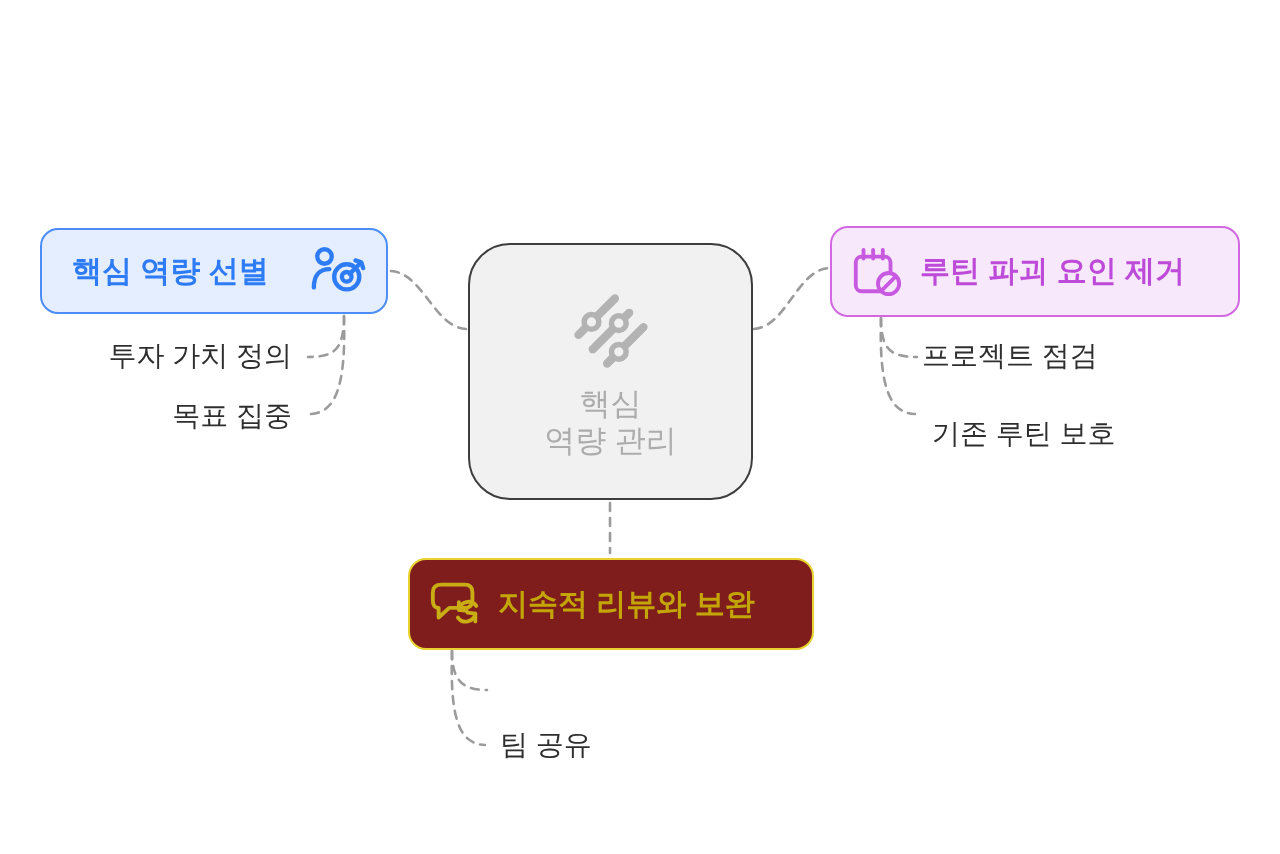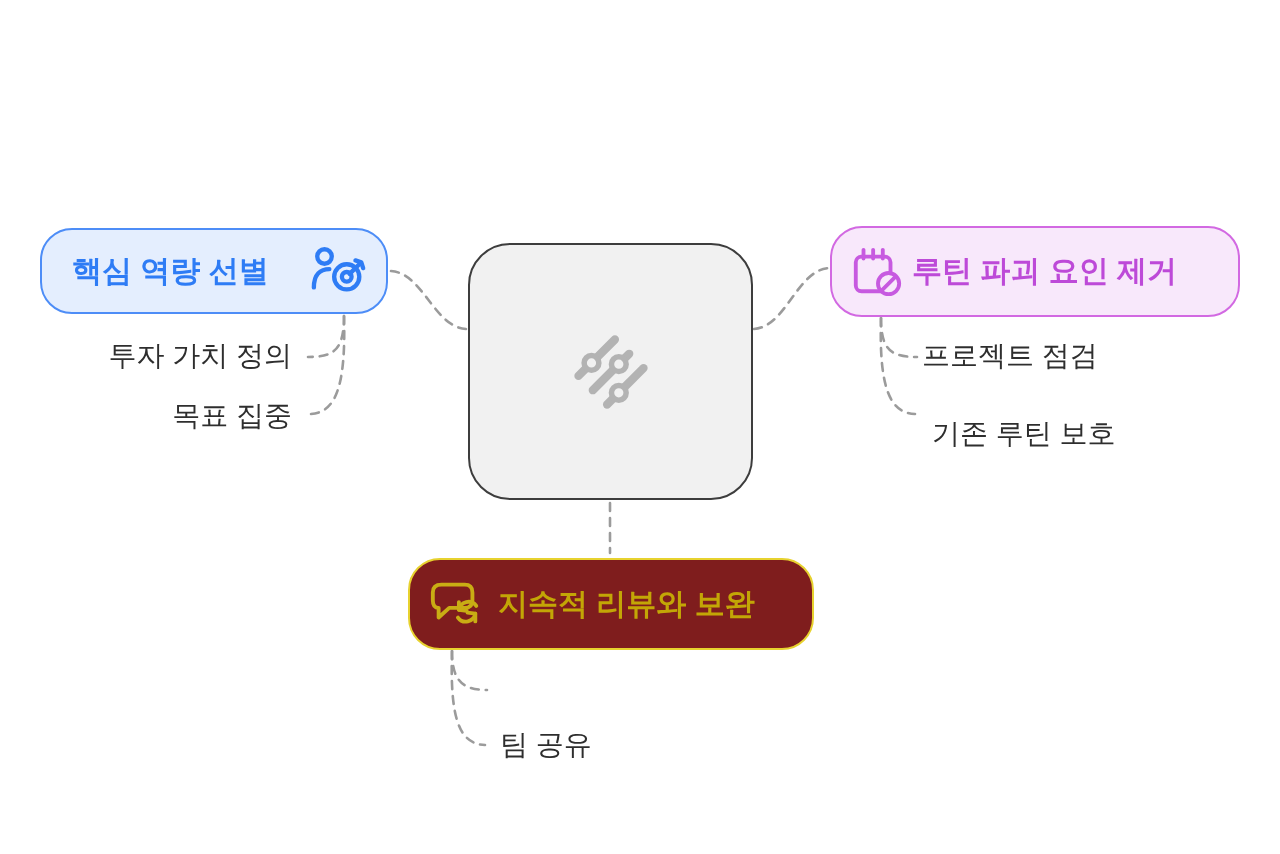--- a/index.html
+++ b/index.html
@@ -12,29 +12,29 @@
 
   .node{position:absolute;box-sizing:border-box;display:flex;align-items:center;}
 
   .center-node{
     left:468px;top:243px;width:285px;height:257px;
     background:#f1f1f1;border:2.5px solid #3d3d3d;border-radius:42px;
     flex-direction:column;justify-content:center;gap:8px;
   }
   .center-label{color:#acacac;font-size:31px;line-height:37px;text-align:center;font-weight:500;}
 
-  .branch{border-radius:32px;border-style:solid;border-width:2.5px;}
+  .branch{border-radius:18px;border-style:solid;border-width:2.5px;}
   .branch-label{font-size:30px;font-weight:600;white-space:nowrap;}
 
   .blue-node{left:40px;top:228px;width:348px;height:86px;background:#e4eefe;border-color:#4d8df7;
     padding:0 18px 0 30px;justify-content:space-between;}
   .blue-node .branch-label{color:#2e7cf5;}
 
   .purple-node{left:830px;top:226px;width:410px;height:91px;background:#f8e8fb;border-color:#d269e2;
-    padding:0 20px 0 18px;gap:8px;}
+    padding:0 20px 0 18px;gap:16px;}
   .purple-node .branch-label{color:#bd4ad8;}
 
   .yellow-node{left:408px;top:558px;width:406px;height:92px;background:#7f1d1d;border-color:#e7d22f;
     padding:0 20px 0 18px;gap:14px;}
   .yellow-node .branch-label{color:#c3a606;}
 
   .leaf{position:absolute;font-size:28px;line-height:34px;color:#2e2e2e;white-space:nowrap;}
   .leaf.align-right{text-align:right;}
 </style>
 </head>
@@ -62,20 +62,24 @@
           <line x1="50" y1="22" x2="50" y2="78"></line>
           <line x1="72" y1="22" x2="72" y2="78"></line>
         </g>
         <g fill="#f1f1f1" stroke="#b3b3b3" stroke-width="6">
           <circle cx="28" cy="58" r="8"></circle>
           <circle cx="50" cy="38" r="8"></circle>
           <circle cx="72" cy="60" r="8"></circle>
         </g>
       </g>
     </svg>
+    <div class="center-label">
+      <div>핵심</div>
+      <div>역량 관리</div>
+    </div>
   </div>
 
   <div class="node branch blue-node">
     <span class="branch-label">핵심 역량 선별</span>
     <svg width="58" height="56" viewBox="0 0 60 56" fill="none" stroke="#2e7cf5" stroke-width="4.5" stroke-linecap="round" stroke-linejoin="round">
       <circle cx="15" cy="13" r="7.5"></circle>
       <path d="M4 45 C4 31 11 26 20 26"></path>
       <circle cx="38" cy="34" r="13"></circle>
       <circle cx="38" cy="34" r="5"></circle>
       <path d="M52 20 L41 31"></path>

